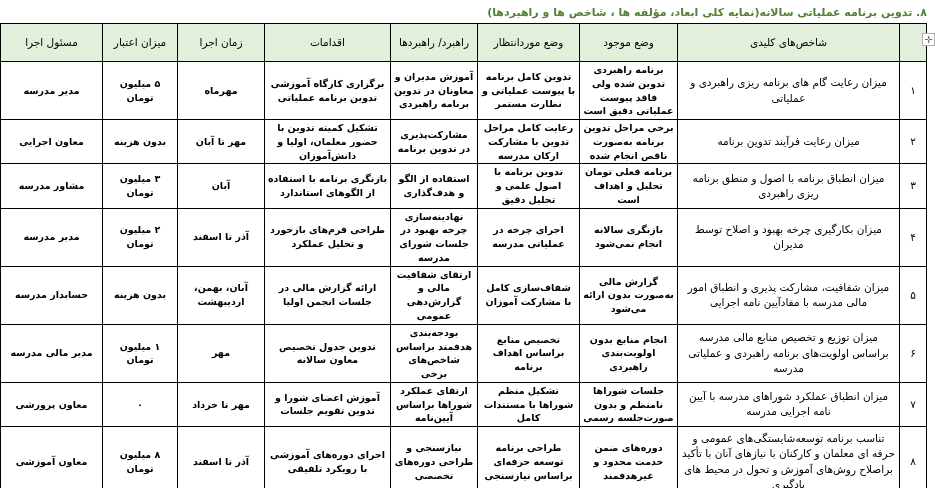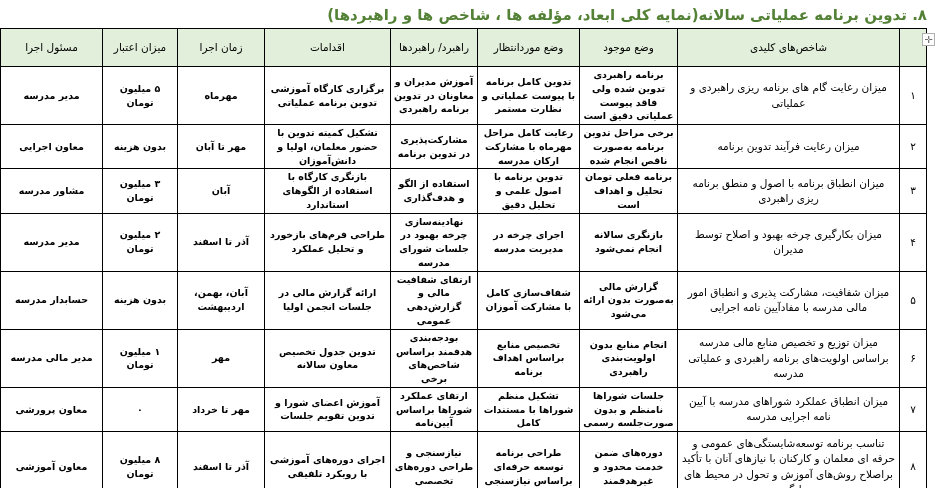--- a/index.html
+++ b/index.html
@@ -8,21 +8,21 @@
     background: #ffffff;
     font-family: "DejaVu Sans", sans-serif;
     overflow: hidden;
     direction: rtl;
     position: relative;
   }
   .page { padding: 4px 2px 0 2px; position: relative; }
   .doc-title {
     color: #538135;
     font-weight: bold;
-    font-size: 15px;
+    font-size: 11px;
     text-align: right;
     padding: 2px 6px 4px 0;
     white-space: nowrap;
   }
   .move-handle {
     position: absolute;
     top: 33px; left: auto; right: 0px;
     width: 13px; height: 13px;
     border: 1px solid #b0b0b0;
     color: #707070;
@@ -106,43 +106,43 @@
           <td class="col-strategy">آموزش مدیران و معاونان در تدوین برنامه راهبردی</td>
           <td class="col-actions">برگزاری کارگاه آموزشی تدوین برنامه عملیاتی</td>
           <td class="col-time">مهرماه</td>
           <td class="col-budget">۵ میلیون تومان</td>
           <td class="col-responsible">مدیر مدرسه</td>
         </tr>
         <tr>
           <td class="col-num">۲</td>
           <td class="col-indicator">میزان رعایت فرآیند تدوین برنامه</td>
           <td class="col-current">برخی مراحل تدوین برنامه به‌صورت ناقص انجام شده</td>
-          <td class="col-expected">رعایت کامل مراحل مهرماه با مشارکت ارکان مدرسه</td>
+          <td class="col-expected">رعایت کامل مراحل تدوین با مشارکت ارکان مدرسه</td>
           <td class="col-strategy">مشارکت‌پذیری در تدوین برنامه</td>
           <td class="col-actions">تشکیل کمیته تدوین با حضور معلمان، اولیا و دانش‌آموزان</td>
           <td class="col-time">مهر تا آبان</td>
           <td class="col-budget">بدون هزینه</td>
           <td class="col-responsible">معاون اجرایی</td>
         </tr>
         <tr>
           <td class="col-num">۳</td>
           <td class="col-indicator">میزان انطباق برنامه با اصول و منطق برنامه ریزی راهبردی</td>
           <td class="col-current">برنامه فعلی تومان تحلیل و اهداف است</td>
           <td class="col-expected">تدوین برنامه با اصول علمی و تحلیل دقیق</td>
           <td class="col-strategy">استفاده از الگو و هدف‌گذاری</td>
-          <td class="col-actions">بازنگری کارگاه با استفاده از الگوهای استاندارد</td>
+          <td class="col-actions">بازنگری برنامه با استفاده از الگوهای استاندارد</td>
           <td class="col-time">آبان</td>
           <td class="col-budget">۳ میلیون تومان</td>
           <td class="col-responsible">مشاور مدرسه</td>
         </tr>
         <tr>
           <td class="col-num">۴</td>
           <td class="col-indicator">میزان بکارگیری  چرخه بهبود و اصلاح توسط مدیران</td>
           <td class="col-current">بازنگری سالانه انجام نمی‌شود</td>
-          <td class="col-expected">اجرای چرخه در مدیریت مدرسه</td>
+          <td class="col-expected">اجرای چرخه در عملیاتی مدرسه</td>
           <td class="col-strategy">نهادینه‌سازی چرخه بهبود در جلسات شورای مدرسه</td>
           <td class="col-actions">طراحی فرم‌های بازخورد و تحلیل عملکرد</td>
           <td class="col-time">آذر تا اسفند</td>
           <td class="col-budget">۲ میلیون تومان</td>
           <td class="col-responsible">مدیر مدرسه</td>
         </tr>
         <tr>
           <td class="col-num">۵</td>
           <td class="col-indicator">میزان شفافیت، مشارکت پذیری و انطباق امور مالی مدرسه با مفادآیین نامه اجرایی</td>
           <td class="col-current">گزارش مالی به‌صورت بدون ارائه می‌شود</td>

